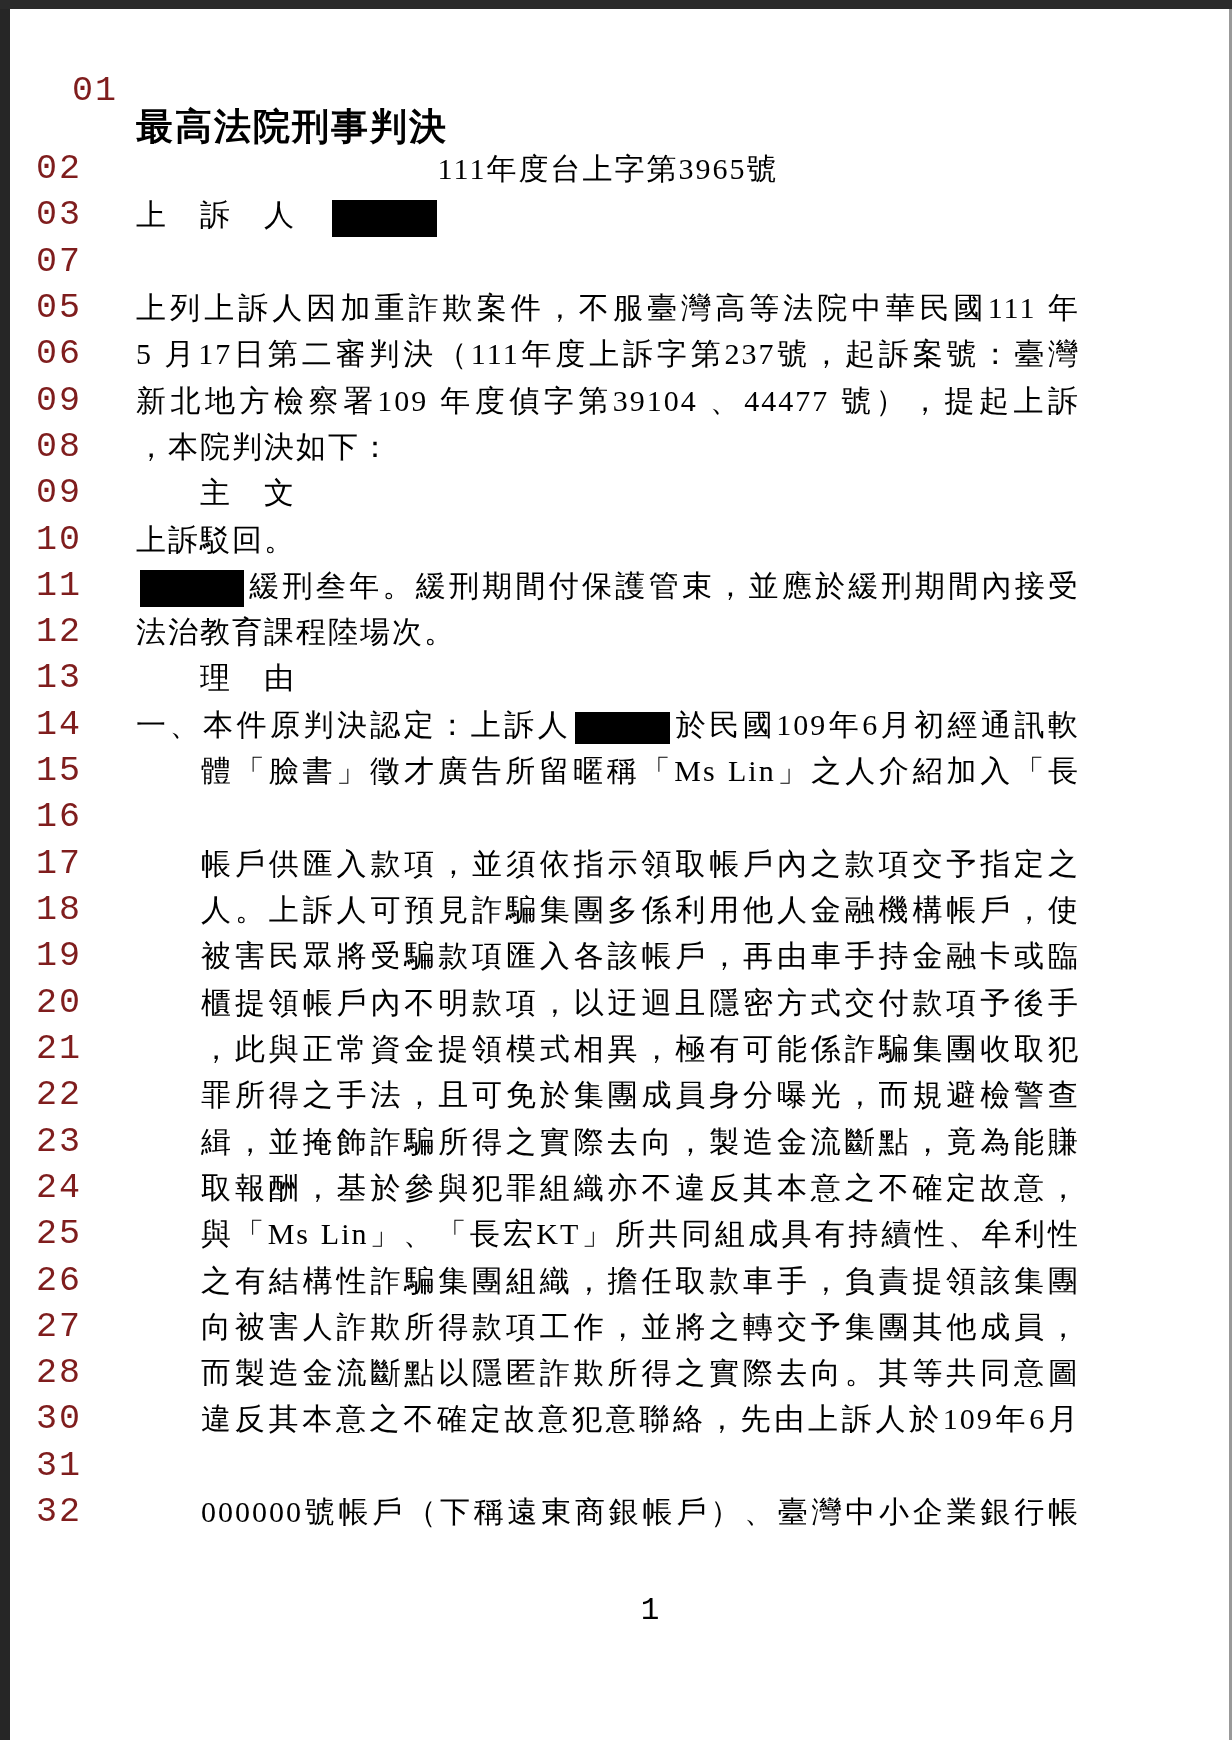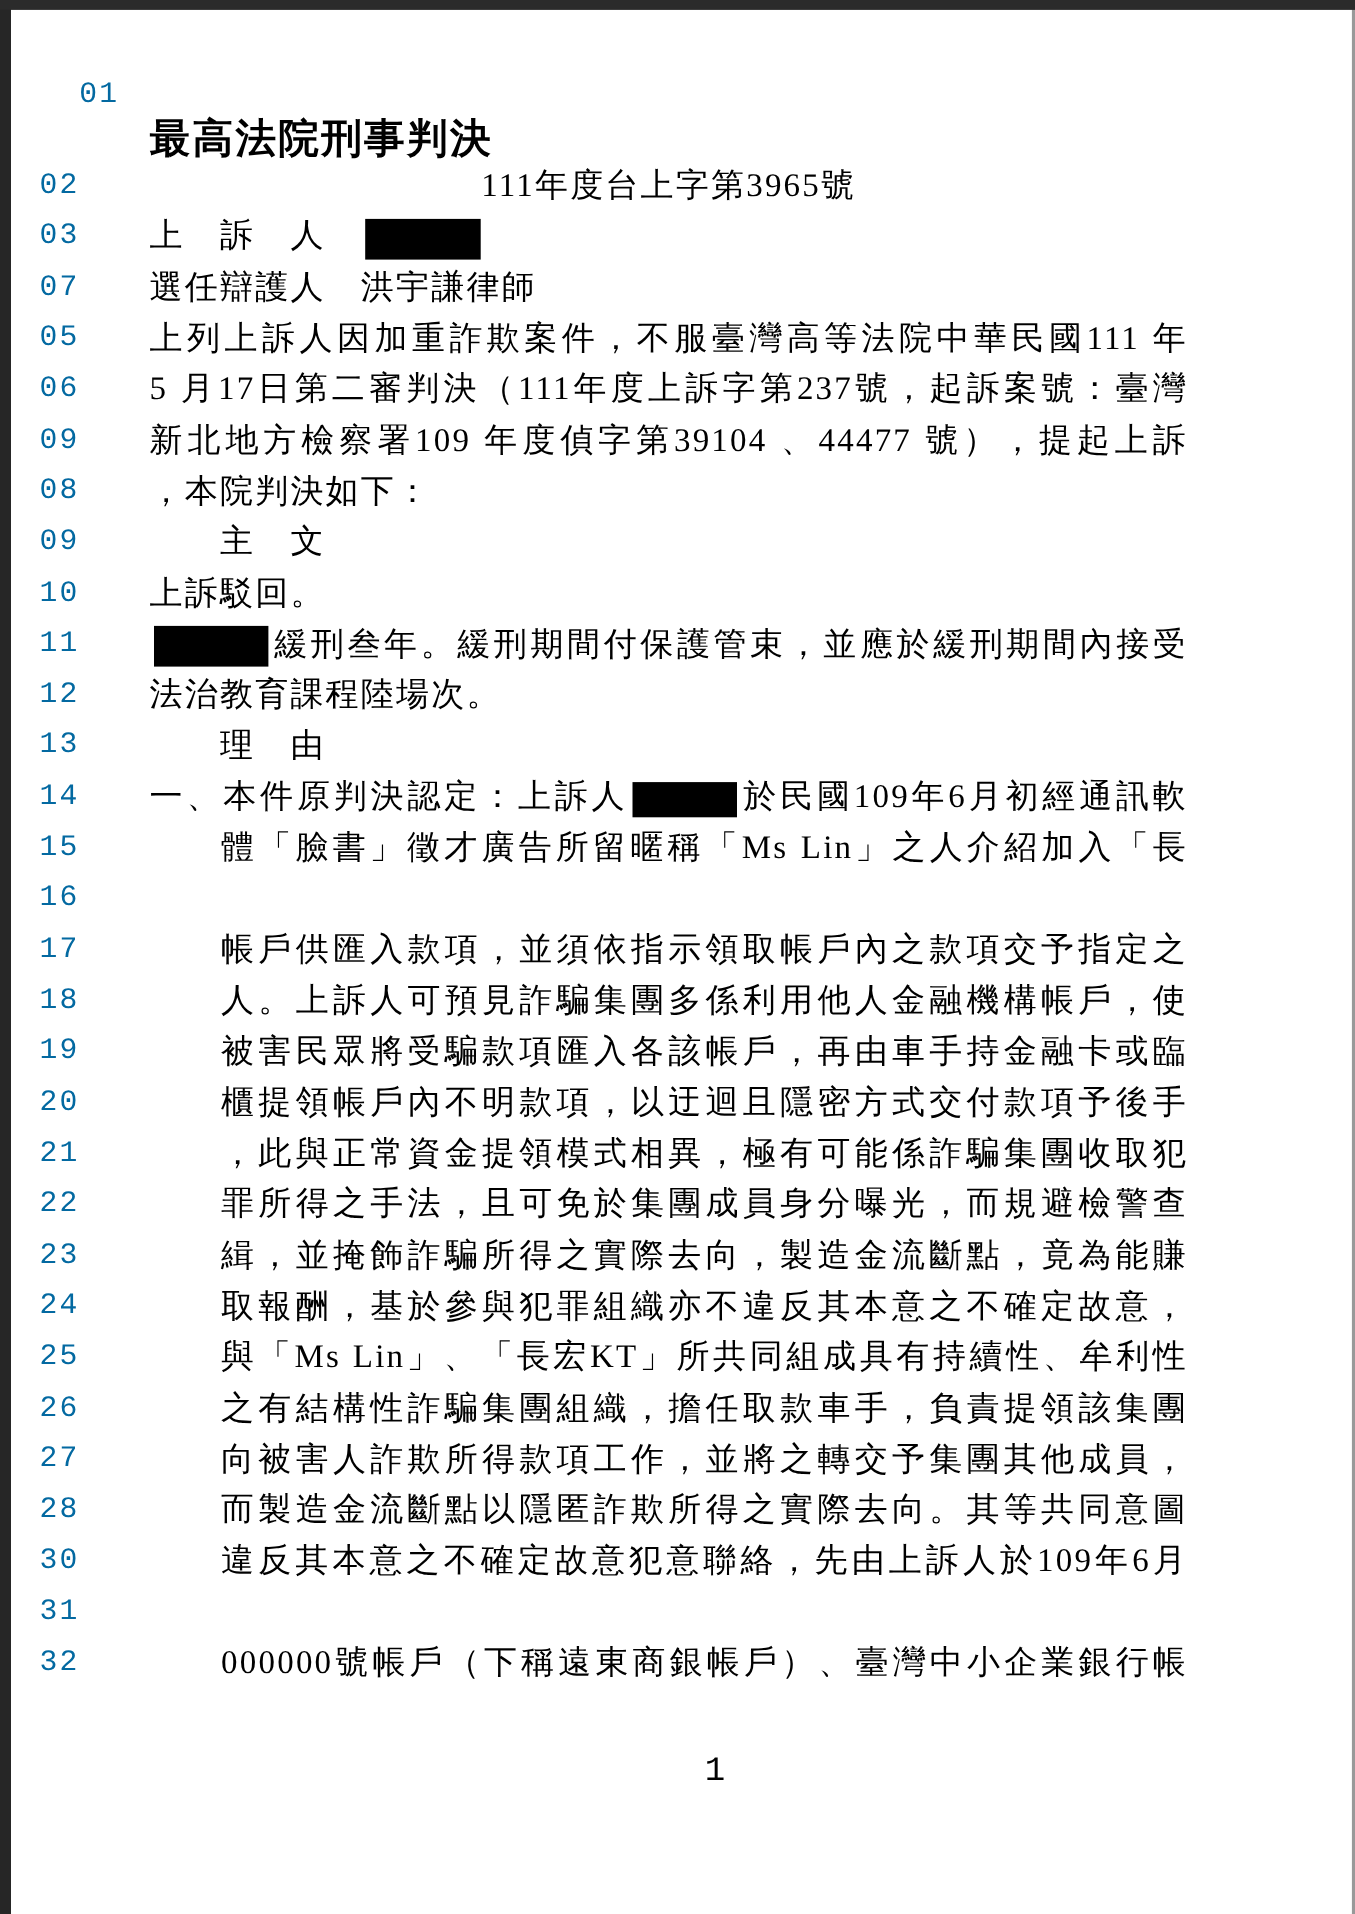--- a/index.html
+++ b/index.html
@@ -49,23 +49,23 @@
     display: flex;
     height: 46.32px;
     line-height: 46.32px;
     font-size: 30px;
     white-space: nowrap;
   }
   .num {
     flex: 0 0 46px;
     margin-left: 36px;
     font-family: "Liberation Mono", "DejaVu Sans Mono", monospace;
-    font-size: 27px;
+    font-size: 35px;
     letter-spacing: 2px;
-    color: #0369a1;
+    color: #7f1d1d;
   }
   .txt {
     flex: 1;
     margin-left: 54px;
     margin-right: 152px;
     letter-spacing: 2px;
     overflow: hidden;
   }
   .row.justify .txt {
     white-space: normal;
@@ -125,21 +125,20 @@
       <div class="row right">
         <span class="num">02</span>
         <div class="txt"><span>111年度台上字第3965號</span></div>
       </div>
       <div class="row">
         <span class="num">03</span>
         <div class="txt"><span>上　訴　人　</span><span class="redact" style="width: 105px; height: 37px;"></span></div>
       </div>
       <div class="row">
         <span class="num">07</span>
-        <div class="txt"><span>選任辯護人　洪宇謙律師</span></div>
       </div>
       <div class="row justify">
         <span class="num">05</span>
         <div class="txt"><span>上列上訴人因加重詐欺案件，不服臺灣高等法院中華民國111 年</span></div>
       </div>
       <div class="row justify">
         <span class="num">06</span>
         <div class="txt"><span>5 月17日第二審判決（111年度上訴字第237號，起訴案號：臺灣</span></div>
       </div>
       <div class="row justify">

